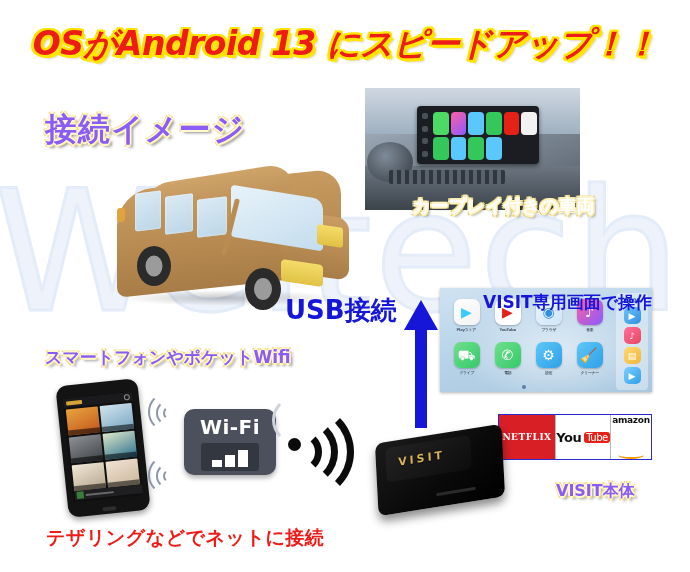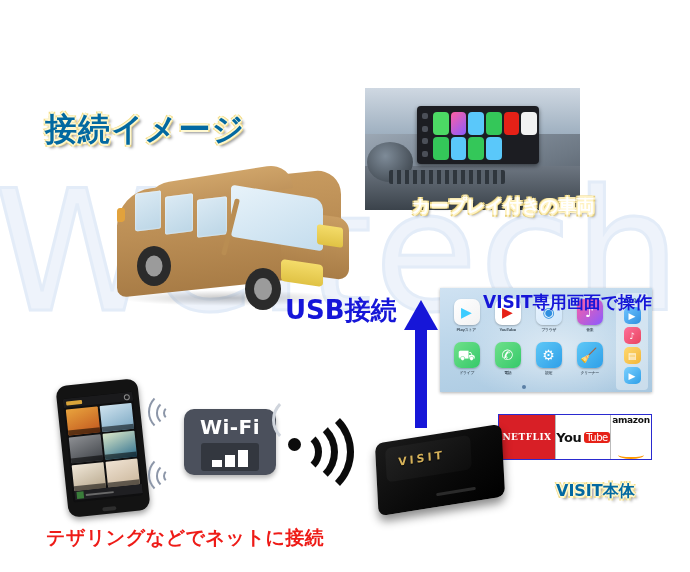--- a/index.html
+++ b/index.html
@@ -20,21 +20,21 @@
      font-size:33px;font-weight:bold;font-style:italic;color:#ee1b17;
      letter-spacing:-0.5px;white-space:nowrap;
      font-family:"DejaVu Sans","Liberation Sans",sans-serif;
      text-shadow:
         2px 0 0 #ffe500, -2px 0 0 #ffe500, 0 2px 0 #ffe500, 0 -2px 0 #ffe500,
         2px 2px 0 #ffe500, -2px 2px 0 #ffe500, 2px -2px 0 #ffe500, -2px -2px 0 #ffe500,
         3px 3px 0 #ffe500, -3px 1px 0 #ffe500, 1px 3px 0 #ffe500,
         4px 4px 2px rgba(120,90,0,.25);}
 
   
-  .lbl-black-gold{color:#0369a1;font-weight:bold;white-space:nowrap;
+  .lbl-black-gold{color:#8b5cf6;font-weight:bold;white-space:nowrap;
      text-shadow:
        1.6px 0 0 #fff8d0,-1.6px 0 0 #fff8d0,0 1.6px 0 #fff8d0,0 -1.6px 0 #fff8d0,
        1.6px 1.6px 0 #f2dc8a,-1.6px 1.6px 0 #f2dc8a,1.6px -1.6px 0 #f2dc8a,-1.6px -1.6px 0 #f2dc8a,
        3px 3px 3px rgba(0,0,0,.45);}
   .lbl-white-black{color:#ffffff;font-weight:bold;white-space:nowrap;
      text-shadow:
        1.8px 0 0 #111,-1.8px 0 0 #111,0 1.8px 0 #111,0 -1.8px 0 #111,
        1.8px 1.8px 0 #111,-1.8px 1.8px 0 #111,1.8px -1.8px 0 #111,-1.8px -1.8px 0 #111,
        3px 3px 4px rgba(0,0,0,.55);}
   .lbl-blue{color:#1616d8;font-weight:bold;white-space:nowrap;}
@@ -221,20 +221,21 @@
   #visit-device .slot{position:absolute;left:64px;top:66px;width:40px;height:3px;background:#2a2a2a;
      border-radius:2px;transform:rotate(-9deg);}
 </style>
 </head>
 <body>
 
 <div id="stage">
 
   <div class="watermark">Weitech</div>
 
+  <div class="headline">OSがAndroid 13 にスピードアップ！！</div>
 
   <div id="minivan">
     <div class="van-shadow"></div>
     <div class="van-body"></div>
     <div class="van-nose"></div>
     <div class="van-roof"></div>
     <div class="win win1"></div>
     <div class="win win2"></div>
     <div class="win win3"></div>
     <div class="windshield"></div>
@@ -408,16 +409,17 @@
 
   <div id="usb-arrow">
     <div class="head"></div>
     <div class="shaft"></div>
   </div>
 
   <div id="label-connect-image" class="lbl-black-gold">接続イメージ</div>
   <div id="label-carplay-car" class="lbl-white-black">カープレイ付きの車両</div>
   <div id="label-visit-screen" class="lbl-blue">VISIT専用画面で操作</div>
   <div id="label-usb" class="lbl-blue">USB接続</div>
+  <div id="label-smartphone" class="lbl-black-gold">スマートフォンやポケットWifi</div>
   <div id="label-visit-body" class="lbl-black-gold">VISIT本体</div>
   <div id="label-tethering" class="lbl-red">テザリングなどでネットに接続</div>
 
 </div>
 
 </body></html>

